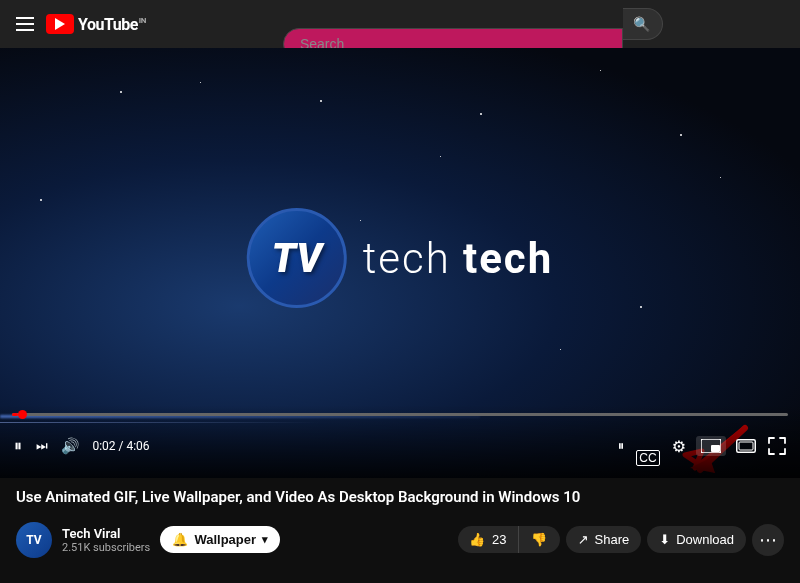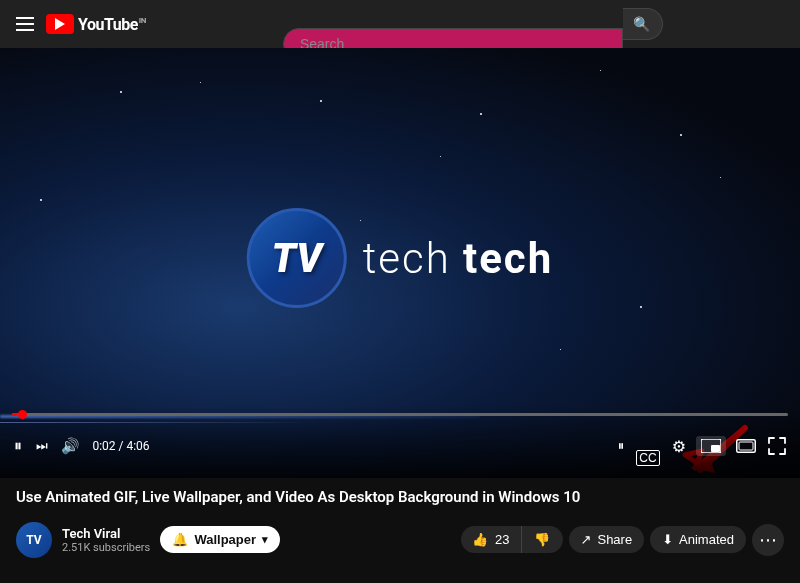--- a/index.html
+++ b/index.html
@@ -542,19 +542,19 @@
       <button class="dislike-btn">
         <span>👎</span>
       </button>
     </div>
     <button class="share-btn">
       <span>↗</span>
       <span>Share</span>
     </button>
     <button class="download-btn">
       <span>⬇</span>
-      <span>Animated</span>
+      <span>Download</span>
     </button>
     <button class="more-btn">
       <span>⋯</span>
     </button>
   </div>
 </div>
 
 </body></html>

